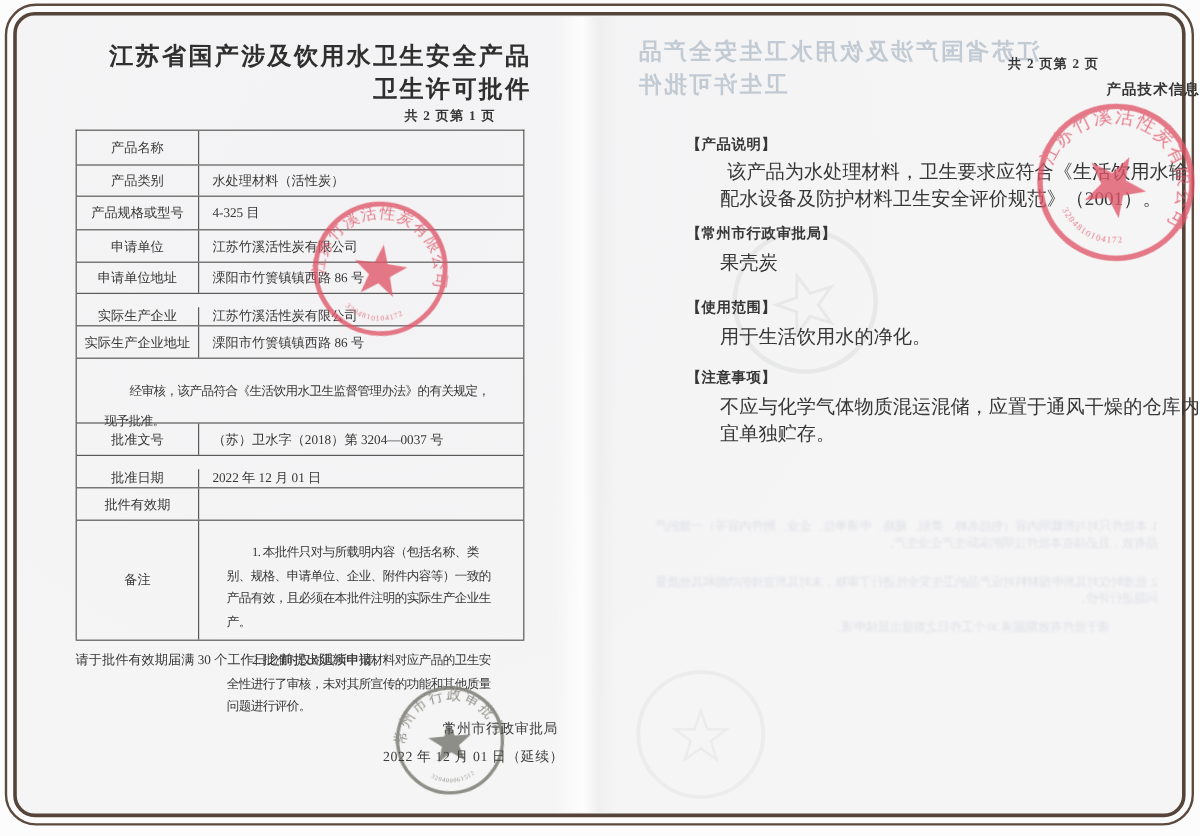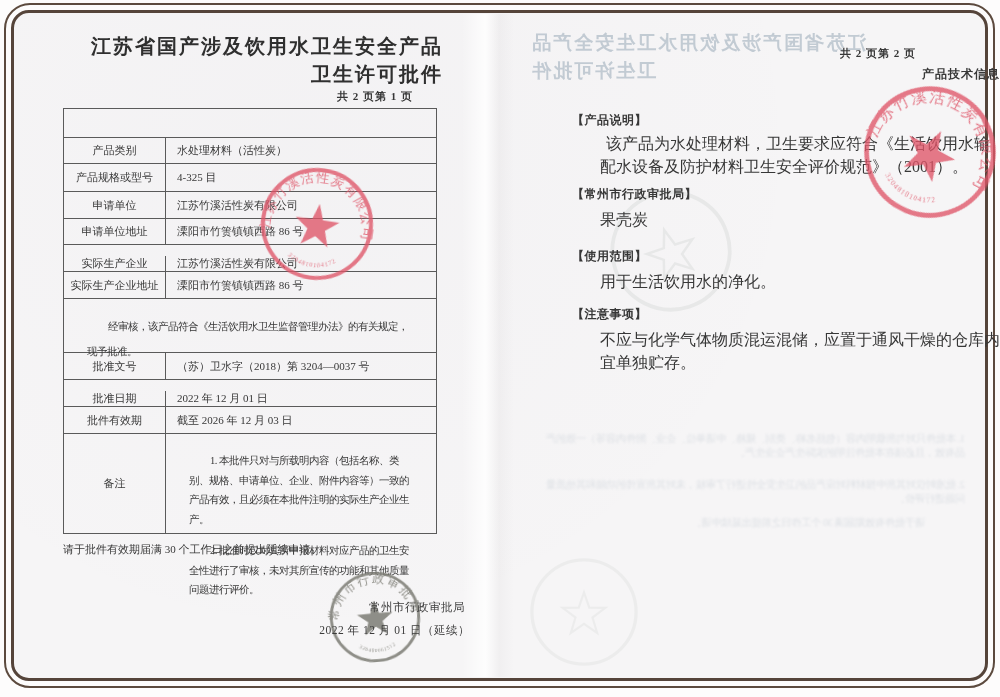--- a/index.html
+++ b/index.html
@@ -63,20 +63,21 @@
   <div class="frame-inner"></div>
   <div class="seam"></div>
 
   <div>
     <div class="abs txt doc-title center" style="left:63px;top:33px;width:380px;">江苏省国产涉及饮用水卫生安全产品</div>
     <div class="abs txt doc-title center" style="left:63px;top:61px;width:380px;">卫生许可批件</div>
     <div class="abs txt pageno right" style="left:337px;top:89px;width:103px;">共 2 页第 1 页</div>
 
     <div class="tbl txt">
       <div class="tr" style="height:29px;">
+        <div class="th">产品名称</div>
       </div>
       <div class="tr" style="height:26px;">
         <div class="th">产品类别</div>
         <div class="td">水处理材料（活性炭）</div>
       </div>
       <div class="tr" style="height:28px;">
         <div class="th">产品规格或型号</div>
         <div class="td">4-325 目</div>
       </div>
       <div class="tr" style="height:27px;">
@@ -103,21 +104,20 @@
       <div class="tr" style="height:27px;">
         <div class="th">批准文号</div>
         <div class="td">（苏）卫水字（2018）第 3204—0037 号</div>
       </div>
       <div class="tr" style="height:27px;align-items:flex-end;">
         <div class="th">批准日期</div>
         <div class="td">2022 年 12 月 01 日</div>
       </div>
       <div class="tr" style="height:27px;">
         <div class="th">批件有效期</div>
-        <div class="td">截至 2026 年 12 月 03 日</div>
       </div>
       <div class="tr" style="height:100px;">
         <div class="th">备注</div>
         <div class="td-block lh19" style="padding-top:5px;">
           <p>1. 本批件只对与所载明内容（包括名称、类别、规格、申请单位、企业、附件内容等）一致的产品有效，且必须在本批件注明的实际生产企业生产。</p>
           <p>2. 批准时仅对其所申报材料对应产品的卫生安全性进行了审核，未对其所宣传的功能和其他质量问题进行评价。</p>
         </div>
       </div>
     </div>
 

